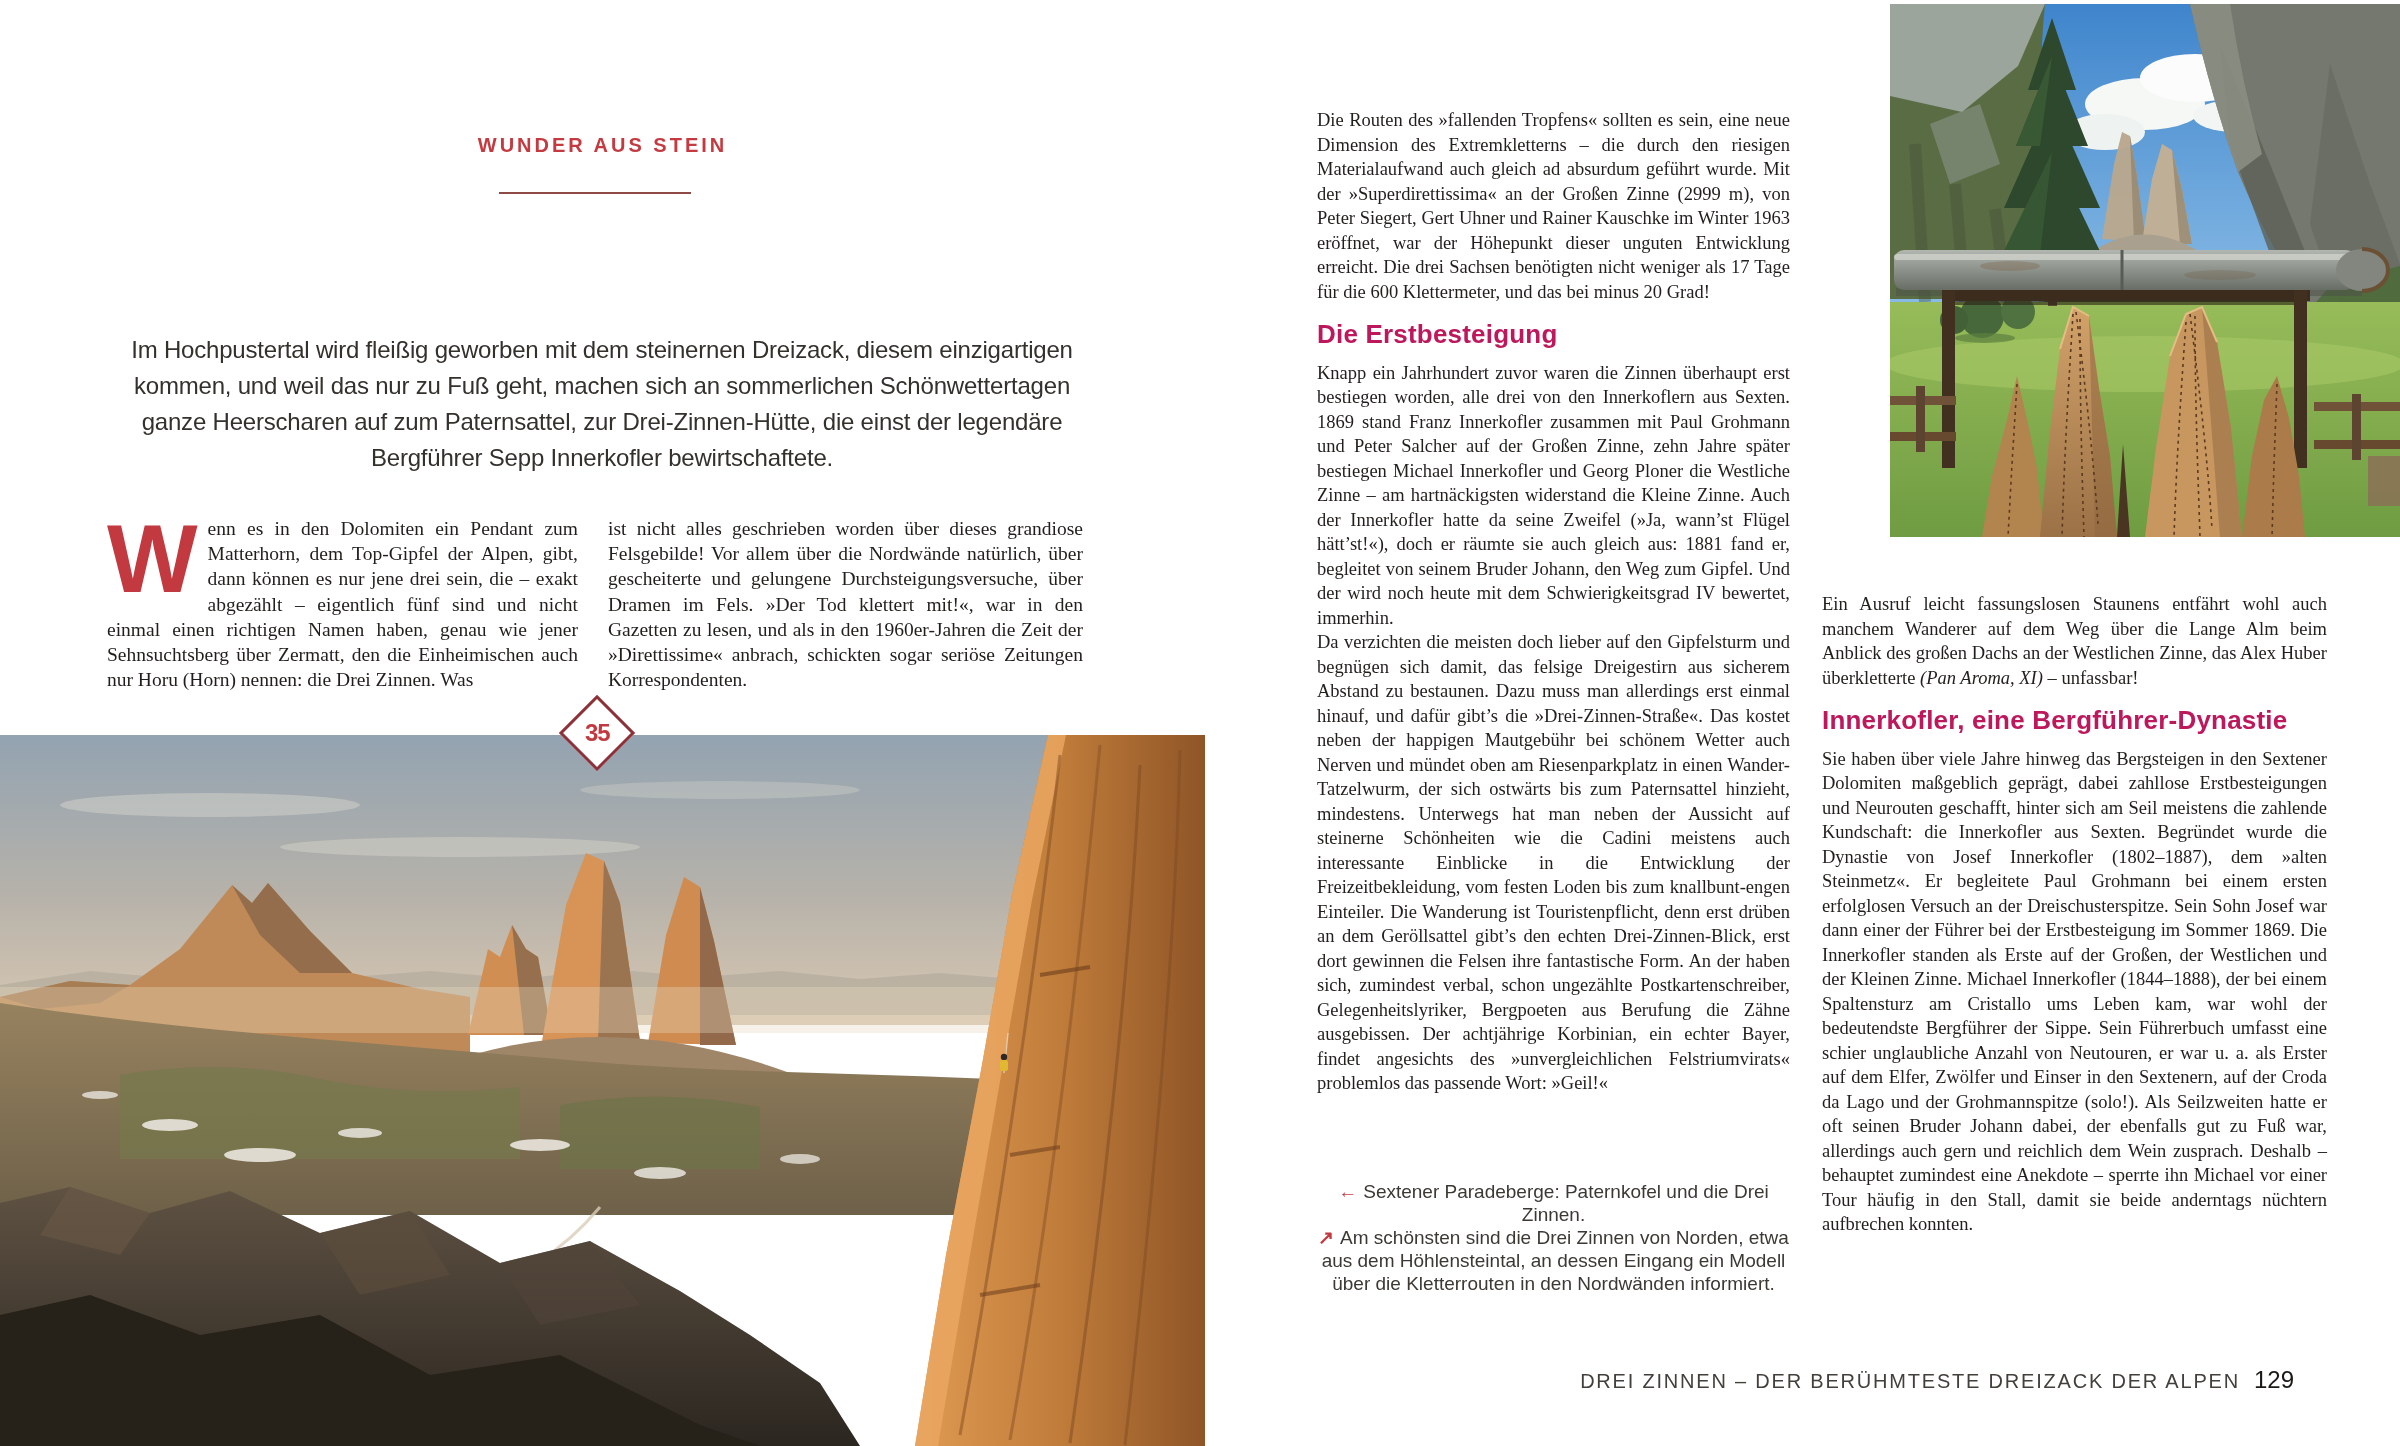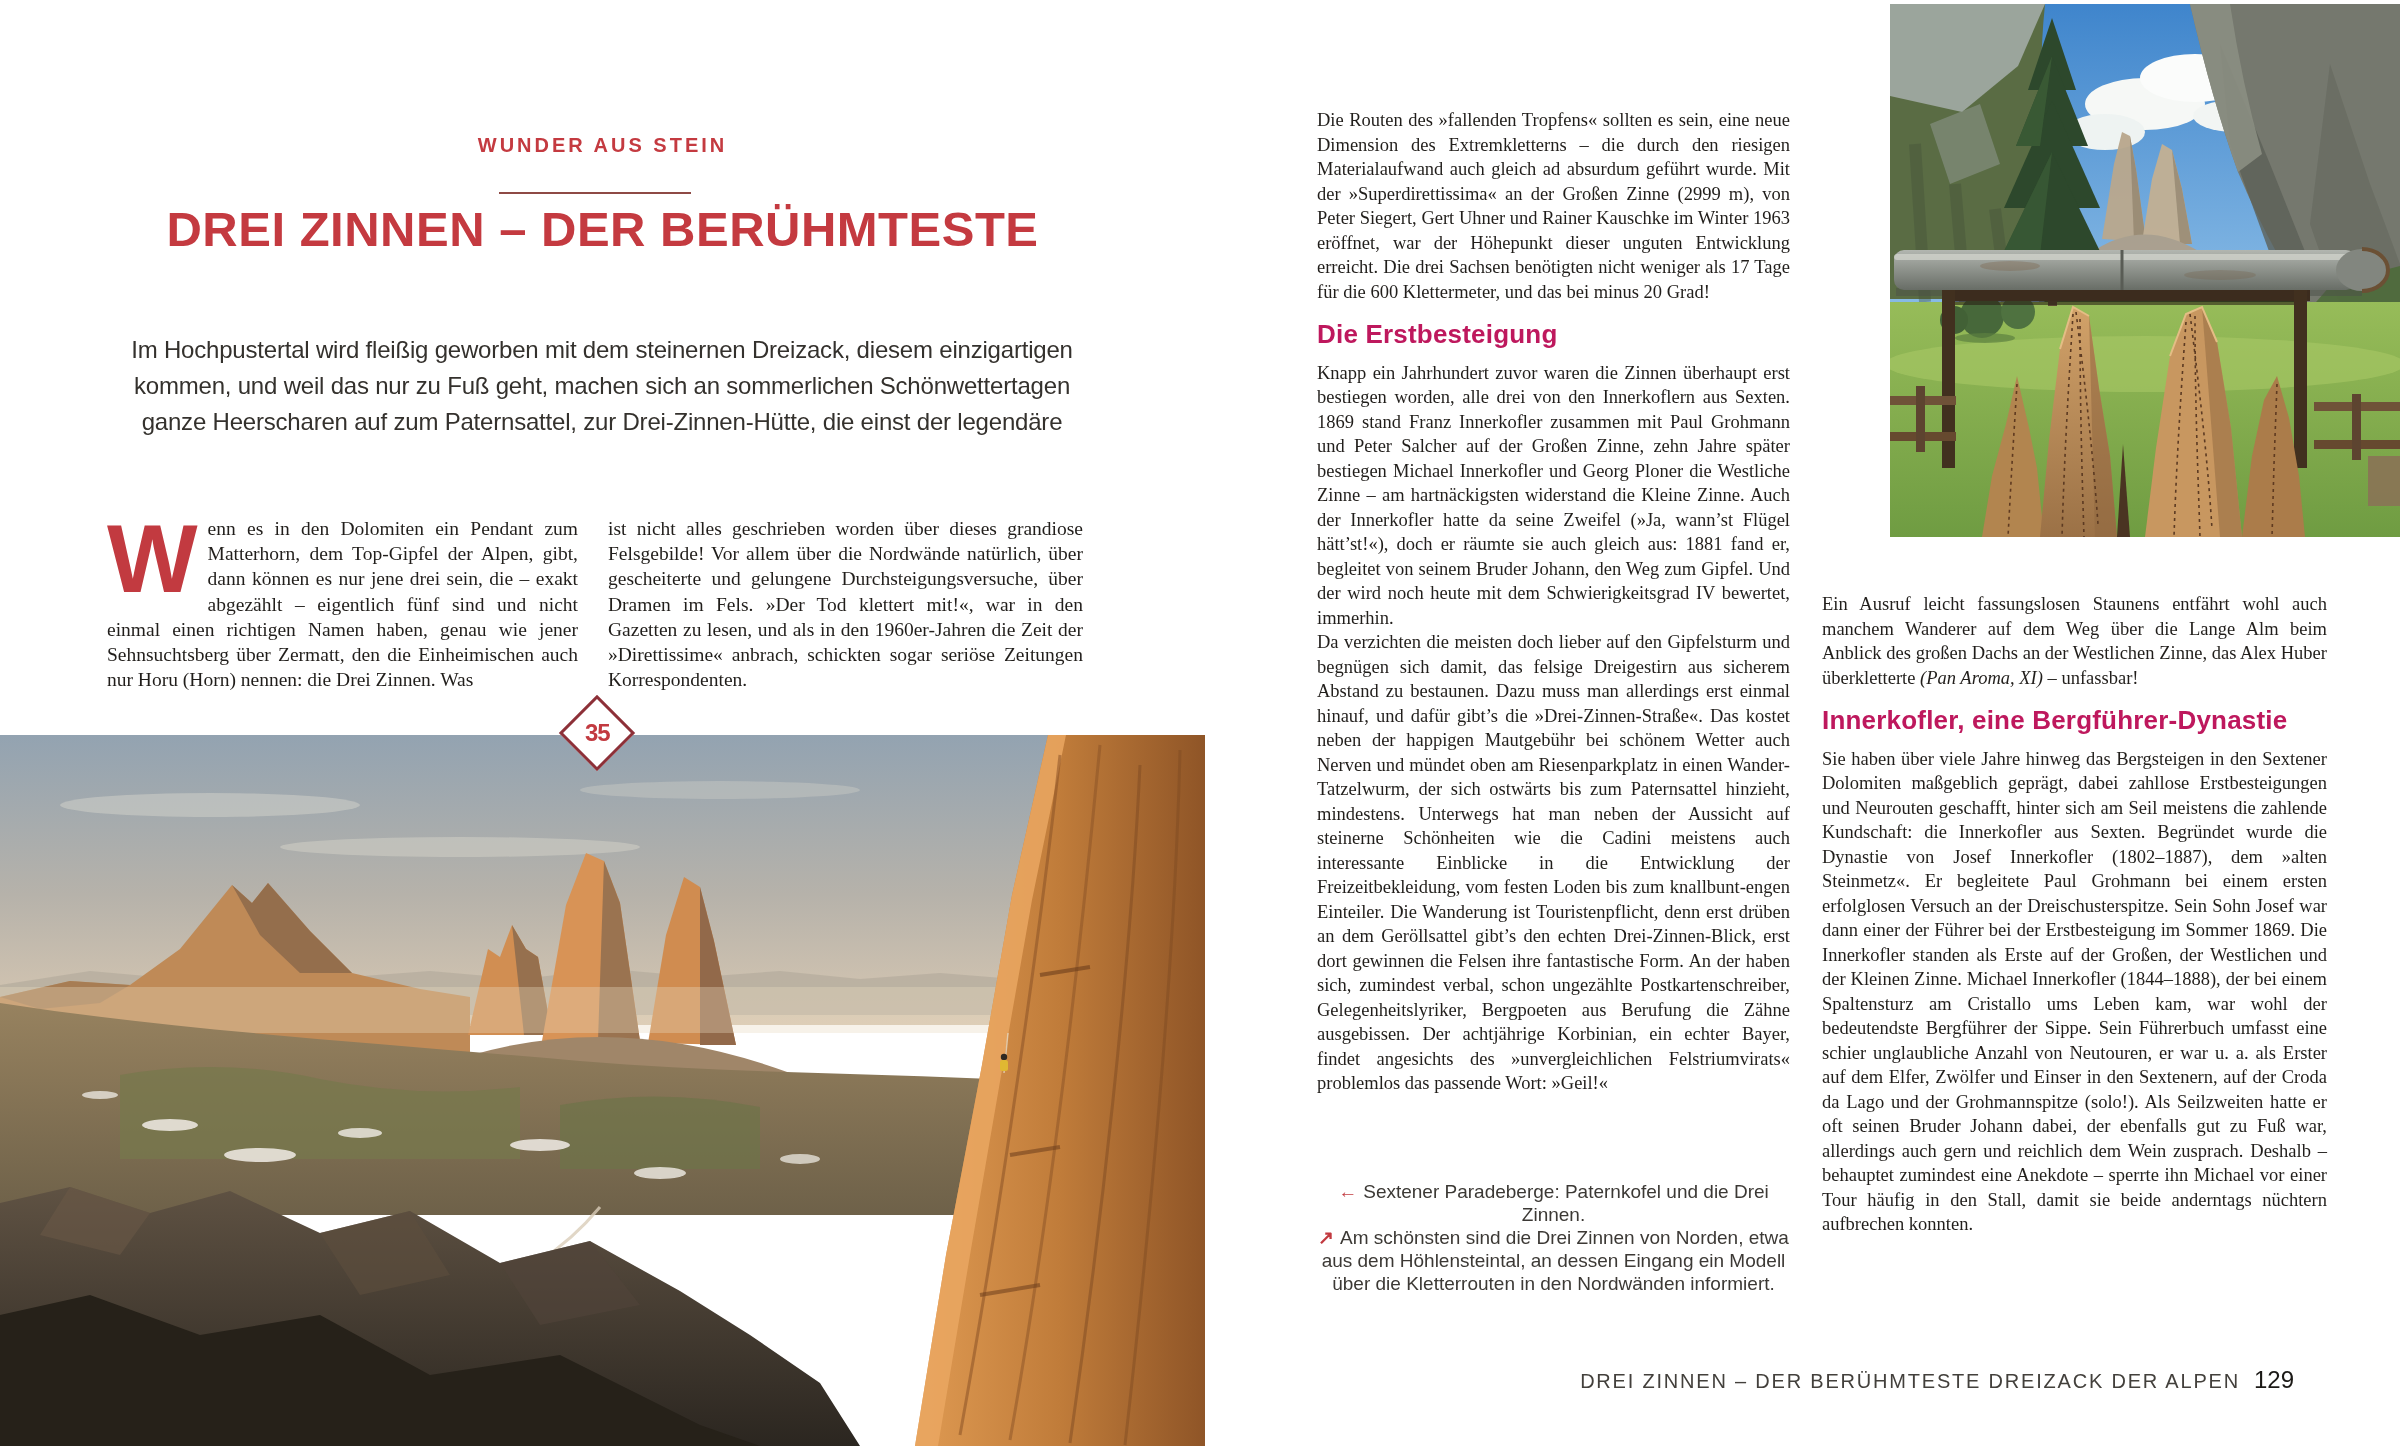--- a/index.html
+++ b/index.html
@@ -57,27 +57,27 @@
 </head>
 <body>
 
 <div class="spread">
 
   <div>
     <div class="kicker">WUNDER AUS STEIN</div>
     <div class="kicker-rule"></div>
 
     <h1 class="page-title">
-      <span>DREI ZINNEN – DER BERÜHMTESTE</span>
     </h1>
 
     <p class="intro">
       <span>Im Hochpustertal wird fleißig geworben mit dem steinernen Dreizack, diesem einzigartigen</span>
       <span>kommen, und weil das nur zu Fuß geht, machen sich an sommerlichen Schönwettertagen</span>
       <span>ganze Heerscharen auf zum Paternsattel, zur Drei-Zinnen-Hütte, die einst der legendäre</span>
+      <span>Bergführer Sepp Innerkofler bewirtschaftete.</span>
     </p>
 
     <p class="bodycol col-a"><span class="dropcap">W</span><span>enn es in den Dolomiten ein Pendant zum Matterhorn, dem Top-Gipfel der Alpen, gibt, dann können es nur jene drei sein, die – exakt abgezählt – eigentlich fünf sind und nicht einmal einen richtigen Namen haben, genau wie jener Sehnsuchtsberg über Zermatt, den die Einheimischen auch nur Horu (Horn) nennen: die Drei Zinnen. Was</span></p>
     <p class="bodycol col-b">ist nicht alles geschrieben worden über dieses grandiose Felsgebilde! Vor allem über die Nordwände natürlich, über gescheiterte und gelungene Durchsteigungsversuche, über Dramen im Fels. »Der Tod klettert mit!«, war in den Gazetten zu lesen, und als in den 1960er-Jahren die Zeit der »Direttissime« anbrach, schickten sogar seriöse Zeitungen Korrespondenten.</p>
 
     <div class="badge">
       <b>35</b>
     </div>
 
     <div class="photo-main">

